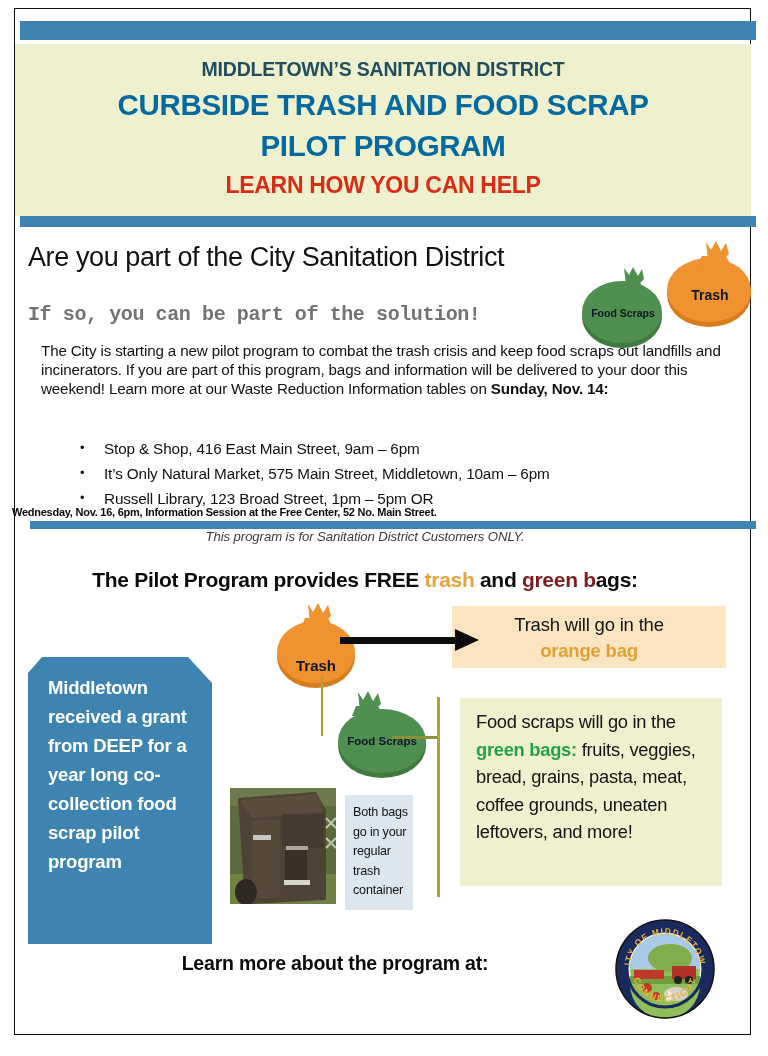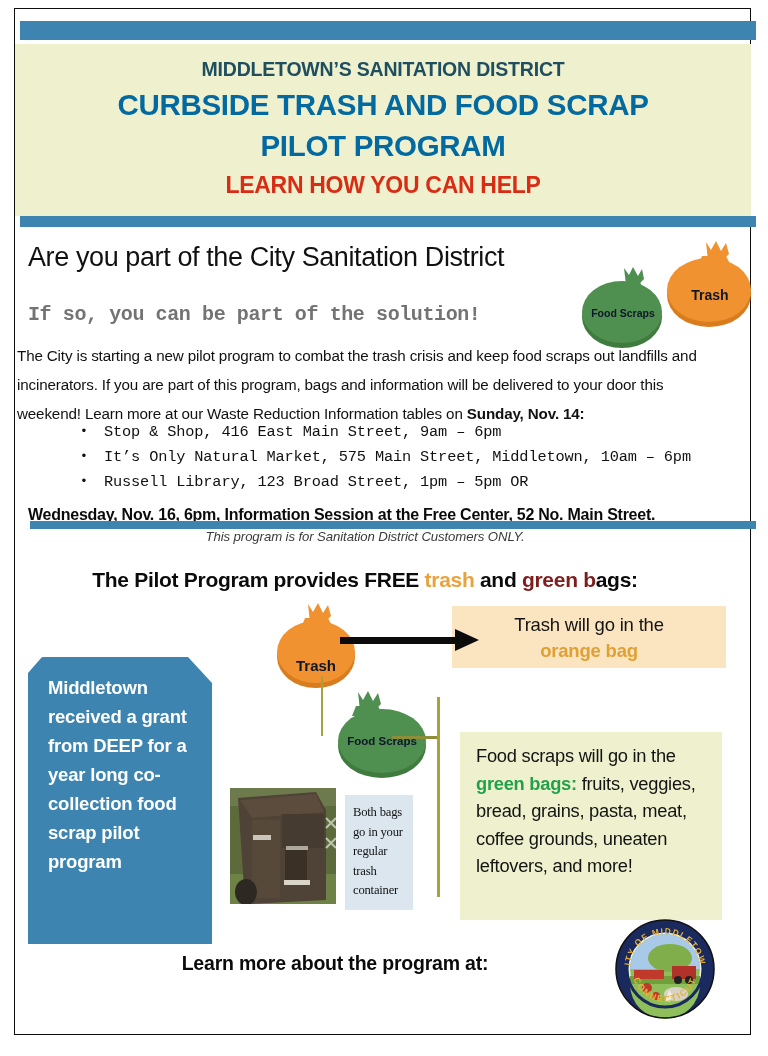--- a/index.html
+++ b/index.html
@@ -78,38 +78,38 @@
     font-size:14.5px; color:#111; letter-spacing:-0.2px;
     white-space:nowrap;
   }
   .q-bold{
     position:absolute; left:28px; top:303px;
     font-size:20px; font-weight:bold; color:#737373; letter-spacing:-0.4px;
     white-space:nowrap;
     font-family:Liberation Mono, monospace;
   }
   .body-para{
-    position:absolute; left:17px; top:341px; width:700px;
-    font-size:15.2px; line-height:29px; color:#111; letter-spacing:-0.15px;
+    position:absolute; left:41px; top:341px; width:700px;
+    font-size:15.2px; line-height:19px; color:#111; letter-spacing:-0.15px;
   }
   .body-para b{font-weight:bold;}
   .bullets{
-    position:absolute; left:72px; top:421px; width:660px;
-    margin:0; padding:0; list-style:none;font-family:Liberation Mono, monospace;
+    position:absolute; left:72px; top:437px; width:660px;
+    margin:0; padding:0; list-style:none;
   }
   .bullets li{
     font-size:15.3px; line-height:23px; color:#111; letter-spacing:-0.15px;
     position:relative; padding-left:32px; margin-bottom:2px;
   }
   .bullets li:before{
     content:"\2022"; position:absolute; left:8px; top:-1px; font-size:13px;
   }
   .wed-line{
-    position:absolute; left:28px; top:506px; width:720px;
-    font-size:16px; font-weight:bold; color:#0b0b0b; letter-spacing:-0.25px;
+    position:absolute; left:12px; top:506px; width:720px;
+    font-size:11px; font-weight:bold; color:#0b0b0b; letter-spacing:-0.25px;
     white-space:nowrap;
   }
   .sep-bar{
     position:absolute; left:30px; top:521px; width:726px; height:8px;
     background:#3d85b0;
   }
   .only-note{
     position:absolute; left:15px; top:529px; width:700px;
     text-align:center;
     font-size:13.2px; font-style:italic; color:#3a3a3a; letter-spacing:-0.1px;
@@ -130,21 +130,21 @@
   .callout-orange .l1{
     position:absolute; left:0; top:8px; width:274px; text-align:center;
     font-size:18.5px; color:#141414; letter-spacing:-0.2px;
   }
   .callout-orange .l2{
     position:absolute; left:0; top:34px; width:274px; text-align:center;
     font-size:18.5px; color:#e0a033; font-weight:bold; letter-spacing:-0.2px;
   }
   
   .callout-green{
-    position:absolute; left:460px; top:732px; width:262px; height:188px;
+    position:absolute; left:460px; top:698px; width:262px; height:188px;
     background:#eef0ce;
   }
   .callout-green .txt{
     position:absolute; left:16px; top:10px; width:236px;
     font-size:18.3px; line-height:27.5px; color:#141414; letter-spacing:-0.25px;
   }
   .callout-green .gb{color:#22a14b; font-weight:bold;}
   
   .tag-blue{
     position:absolute; left:28px; top:657px; width:184px; height:287px;
@@ -161,21 +161,21 @@
   .bin-photo{
     position:absolute; left:230px; top:788px; width:106px; height:116px;
     overflow:hidden; background:#4d5b32;
   }
   .bin-note{
     position:absolute; left:345px; top:795px; width:68px; height:115px;
     background:#dbe6ee;
   }
   .bin-note .txt{
     position:absolute; left:8px; top:8px; width:56px;
-    font-size:12.6px; line-height:19.5px; color:#131313; letter-spacing:-0.2px;font-family:Liberation Serif, serif;
+    font-size:12.6px; line-height:19.5px; color:#131313; letter-spacing:-0.2px;
   }
   
   .conn-v-short{
     position:absolute; left:321px; top:676px; width:2px; height:60px;
     background:#a8a13c;
   }
   .conn-v-long{
     position:absolute; left:437px; top:697px; width:2.5px; height:200px;
     background:#a8a13c;
   }

